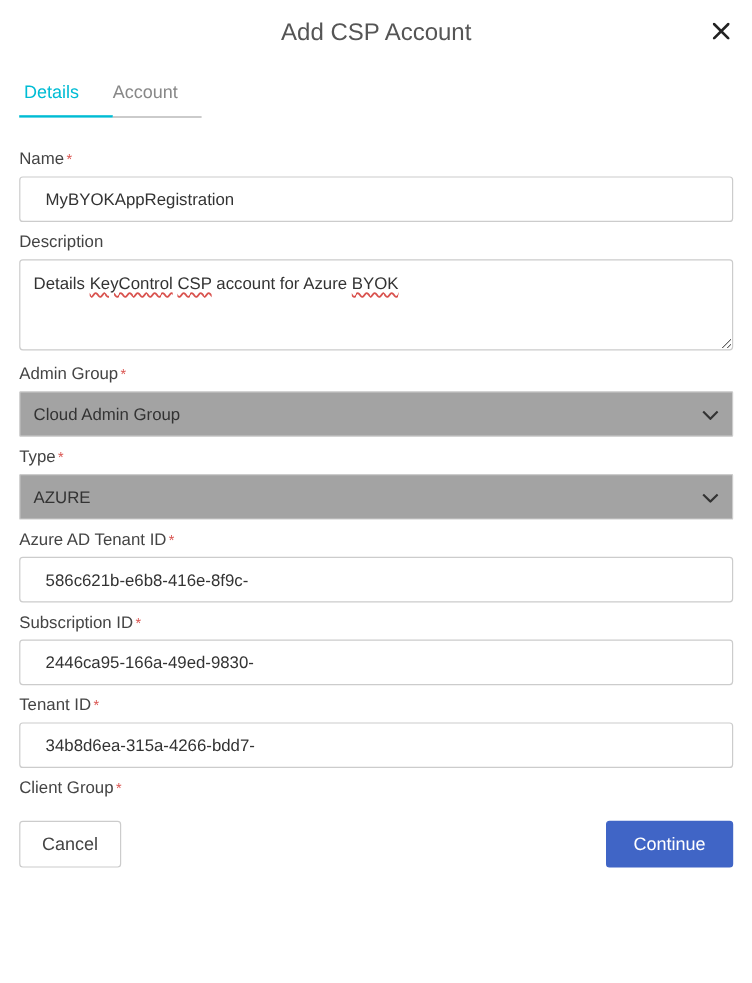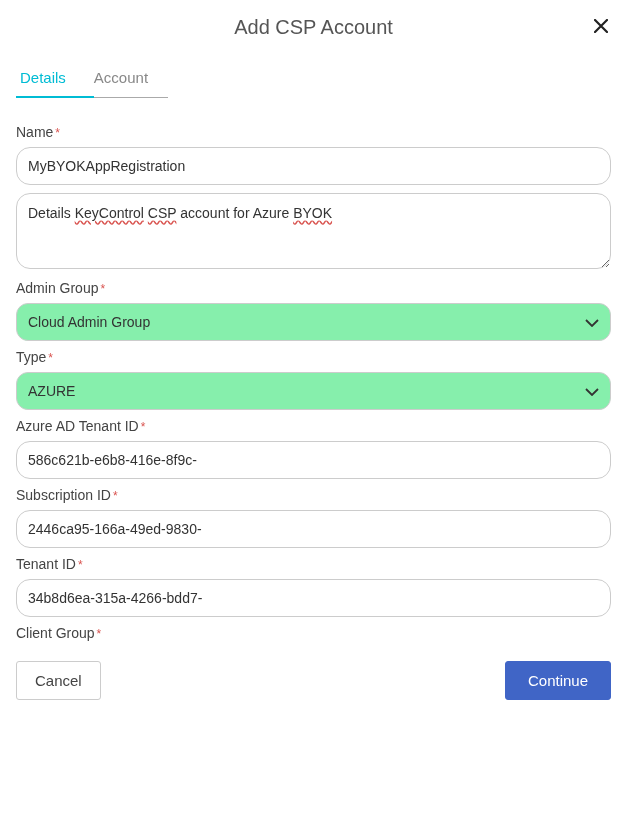--- a/index.html
+++ b/index.html
@@ -64,43 +64,43 @@
       color: #444;
       font-size: 14px;
     }
     .required {
       color: #d9534f;
       font-size: 12px;
       margin-left: 2px;
     }
     .form-input, .form-textarea, .form-select {
       width: 100%;
-      padding: 10px 11px;
+      padding: 10px 21px;
       border: 1px solid #ccc;
-      border-radius: 14px;
+      border-radius: 3px;
       font-size: 14px;
       color: #333;
       font-family: inherit;
       background: #fff;
     }
     .form-textarea {
       height: 76px;
       resize: both;
     }
     .select-wrapper {
       position: relative;
     }
     .form-select-box {
       width: 100%;
       padding: 10px 11px;
       border: 1px solid #ccc;
-      border-radius: 12px;
-      font-size: 14px;
-      color: #333;
-      background: #86efac;
+      border-radius: 1px;
+      font-size: 14px;
+      color: #333;
+      background: #a3a3a3;
       cursor: pointer;
       display: flex;
       justify-content: space-between;
       align-items: center;
     }
     .chevron {
       font-size: 14px;
       color: #333;
     }
     .spellcheck-underline {
@@ -163,20 +163,21 @@
   <div class="tab active">Details</div>
   <div class="tab">Account</div>
 </div>
 
 <div class="form-group">
   <label class="form-label"><span>Name</span><span class="required">*</span></label>
   <input class="form-input" type="text" value="MyBYOKAppRegistration" style="">
 </div>
 
 <div class="form-group">
+  <label class="form-label">Description</label>
   <div class="textarea-wrapper">
     <textarea class="form-textarea transparent-text" style="">Entrust KeyControl CSP account for Azure BYOK</textarea>
     <div class="textarea-content">
       <span>Details</span> <span class="spellcheck-underline">KeyControl</span> <span class="spellcheck-underline">CSP</span> <span>account</span> <span>for</span> <span>Azure</span> <span class="spellcheck-underline">BYOK</span>
     </div>
   </div>
 </div>
 
 <div class="form-group">
   <label class="form-label"><span>Admin Group</span><span class="required">*</span></label>

